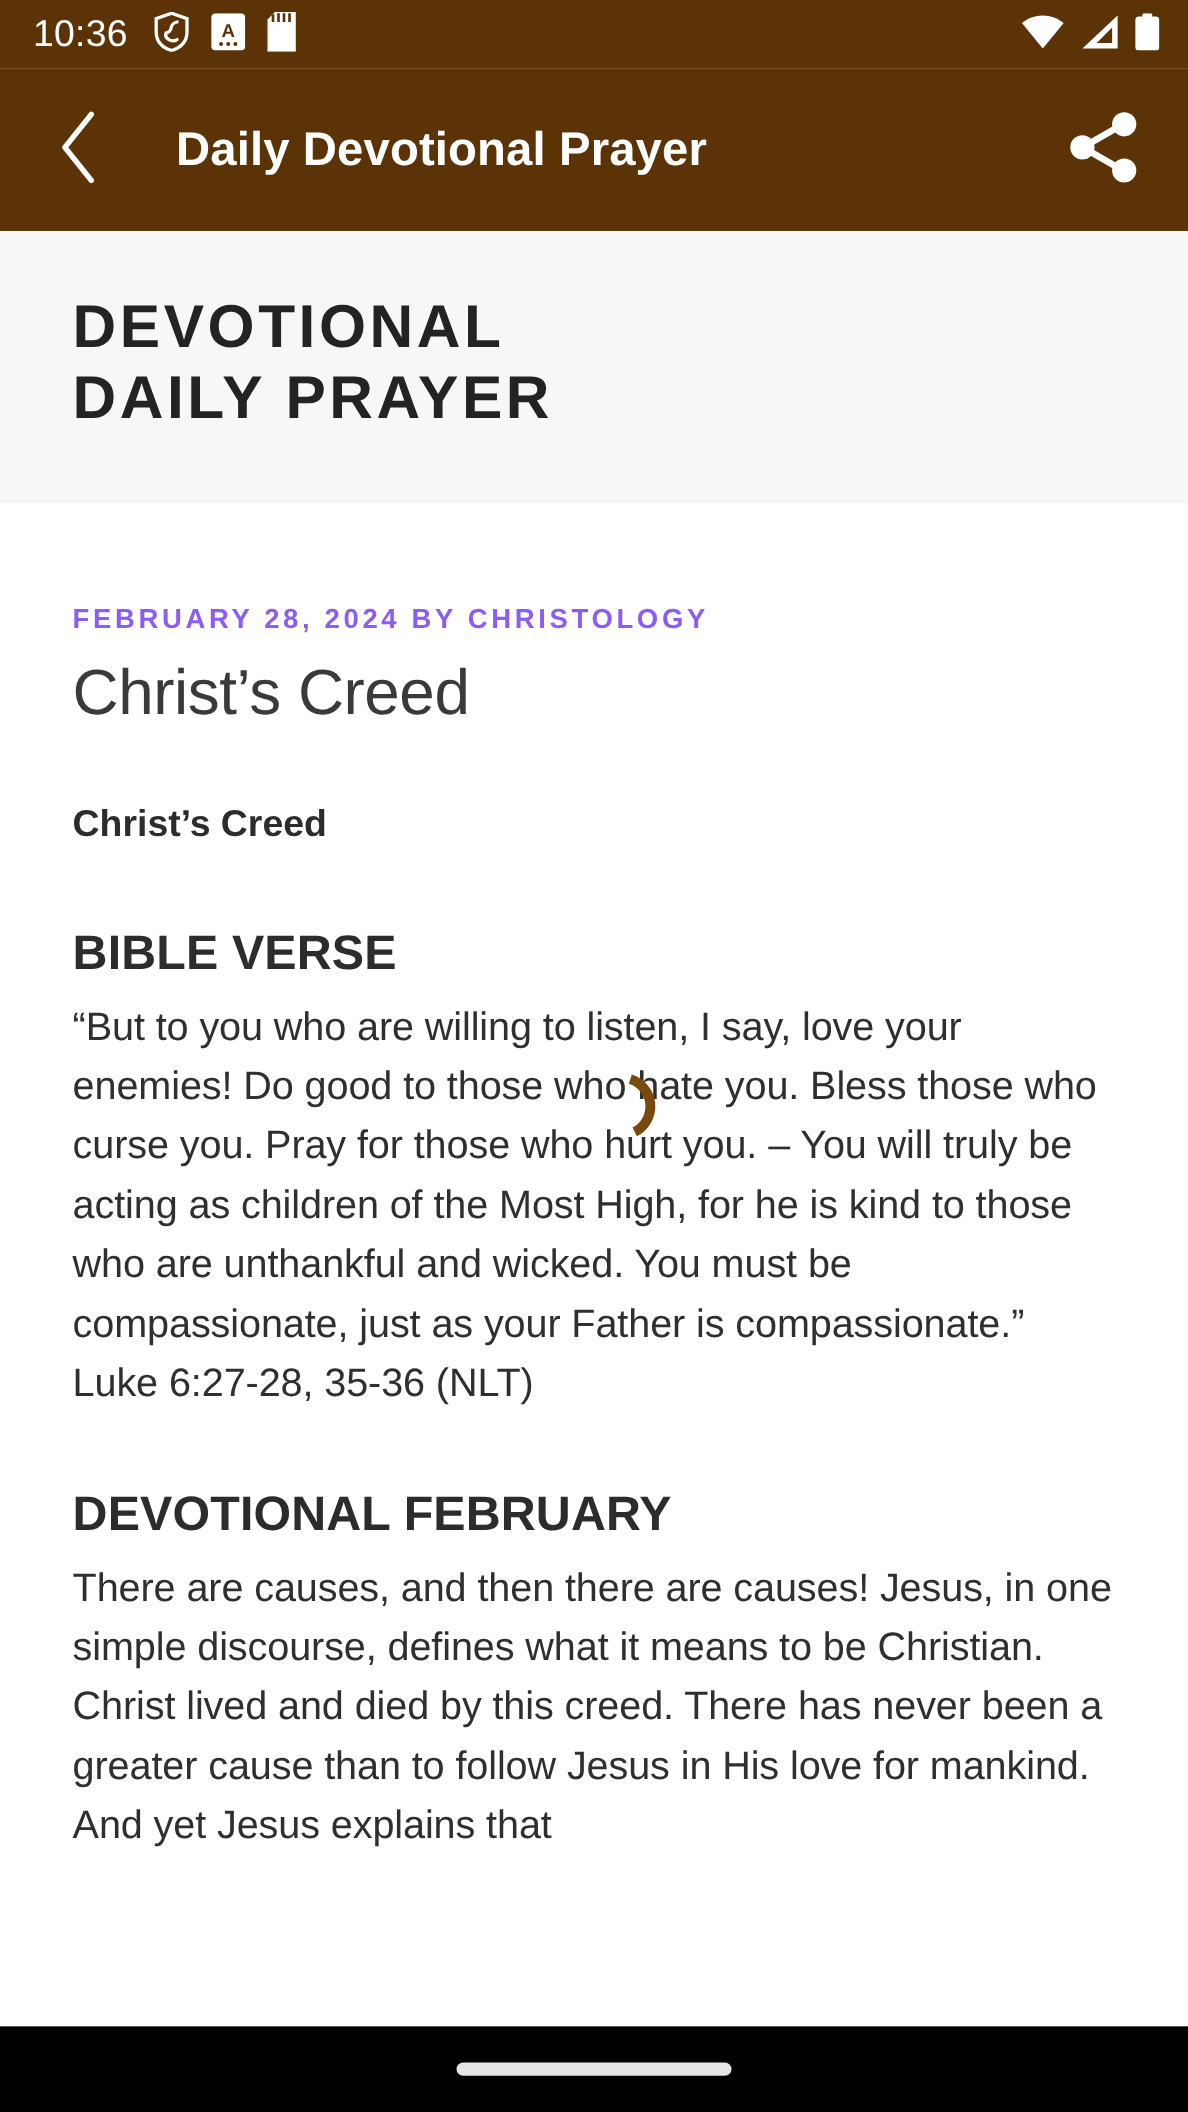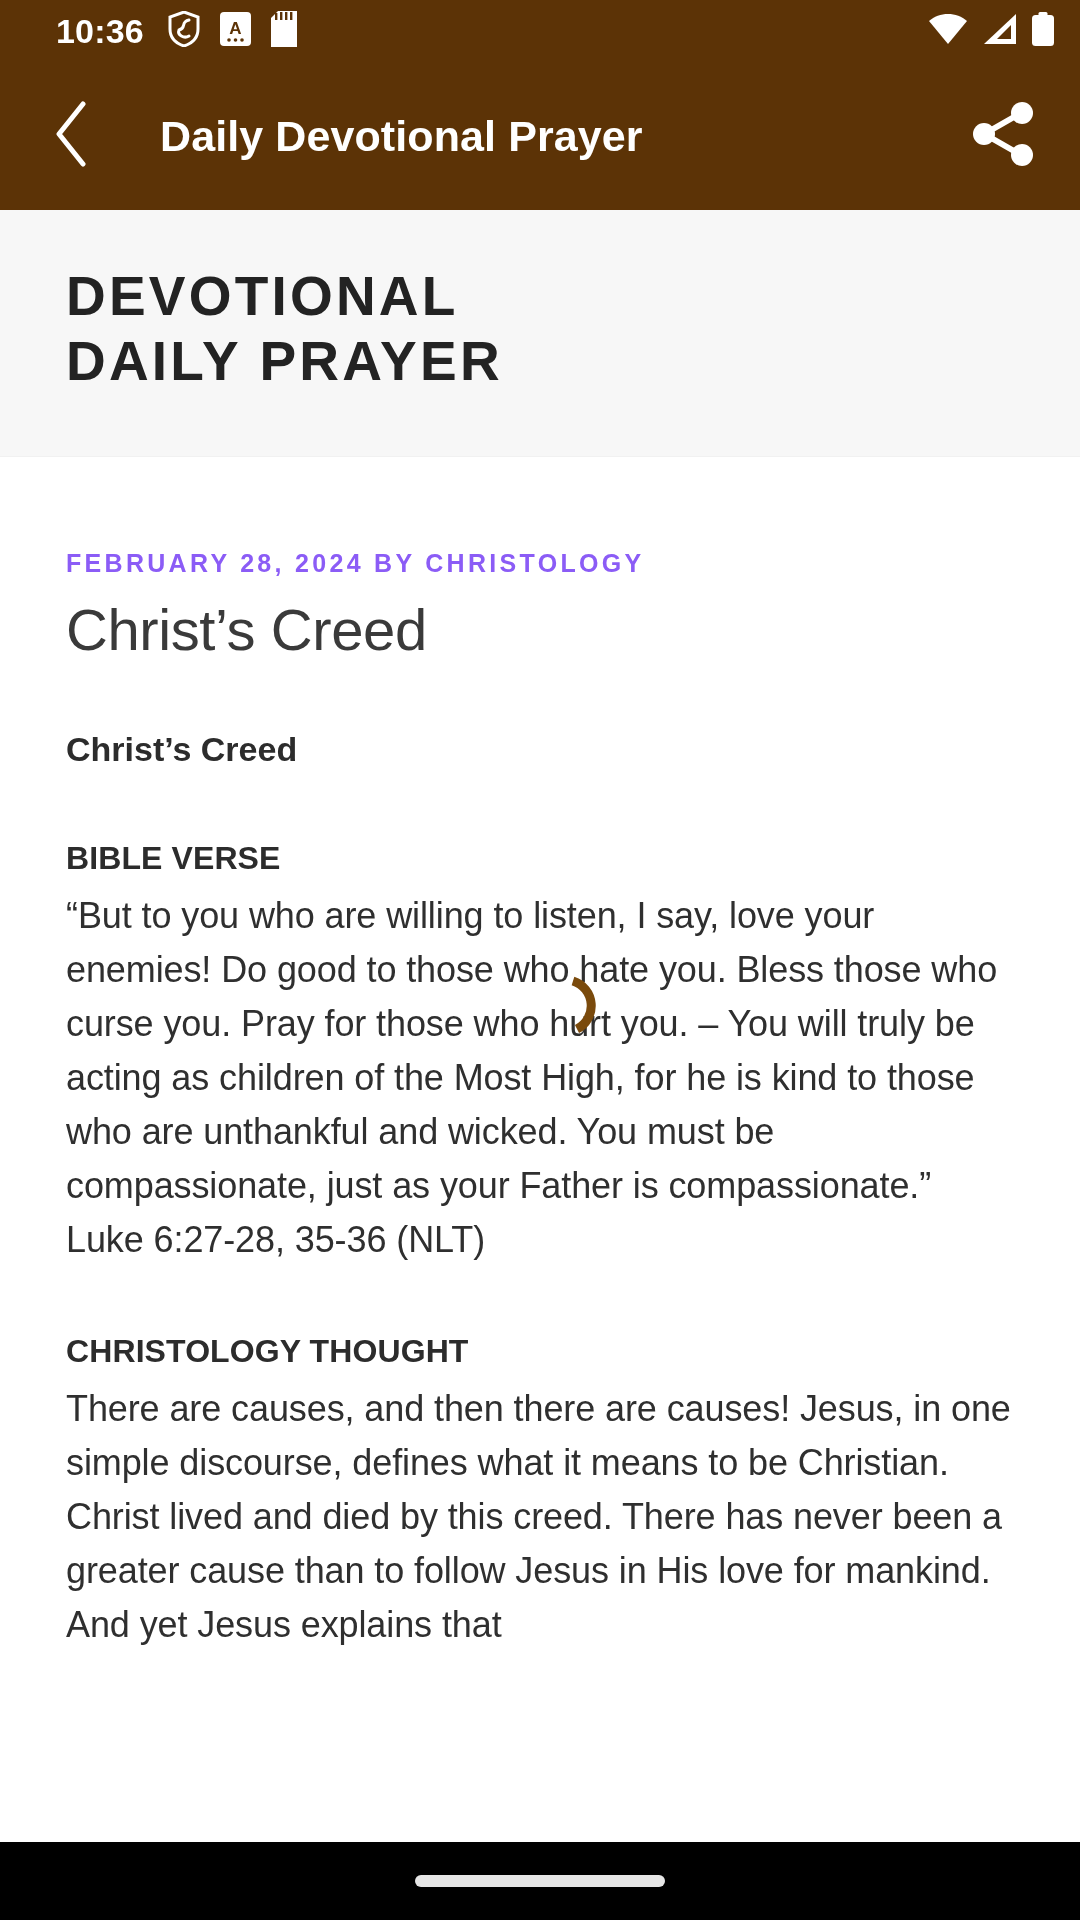--- a/index.html
+++ b/index.html
@@ -19,24 +19,23 @@
 
   
   .status-bar {
     height:62px; flex:0 0 62px;
     background:#5C3306;
     display:flex; align-items:center;
     padding:0 26px 0 30px;
     color:#ffffff;
   }
   .status-clock {
-    font-size:34px; font-weight:700;
+    font-size:34px; font-weight:400;
     letter-spacing:0.2px; line-height:1;
     color:#ffffff;
-    margin-left:26px;
   }
   .status-left-icons {
     display:flex; align-items:center; gap:20px;
     margin-left:24px;
   }
   .status-right-icons {
     margin-left:auto;
     display:flex; align-items:center; gap:14px;
   }
   .sb-ico { display:block; }
@@ -112,21 +111,21 @@
     margin-bottom:62px;
   }
   .body-strong {
     font-size:34px;
     font-weight:700;
     color:#2C2C2C;
     line-height:1.45;
     margin-bottom:62px;
   }
   .section-heading {
-    font-size:32px;
+    font-size:44px;
     font-weight:700;
     color:#2C2C2C;
     line-height:1.4;
     letter-spacing:0.1px;
     margin-bottom:8px;
   }
   .body-text {
     font-size:36px;
     font-weight:400;
     color:#2F2F2F;
@@ -242,21 +241,21 @@
     <div class="article-meta">FEBRUARY 28, 2024 BY CHRISTOLOGY</div>
     <h1 class="article-title">Christ’s Creed</h1>
 
     <p class="body-strong">Christ’s Creed</p>
 
     <h2 class="section-heading">BIBLE VERSE</h2>
     <p class="body-text">“But to you who are willing to listen, I say, love your enemies! Do good to those who hate you. Bless those who curse you. Pray for those who hurt you. – You will truly be acting as children of the Most High, for he is kind to those who are unthankful and wicked. You must be compassionate, just as your Father is compassionate.” Luke 6:27-28, 35-36 (NLT)</p>
 
     <div class="section-gap"></div>
 
-    <h2 class="section-heading">CHRISTOLOGY THOUGHT</h2>
+    <h2 class="section-heading">DEVOTIONAL FEBRUARY</h2>
     <p class="body-text">There are causes, and then there are causes! Jesus, in one simple discourse, defines what it means to be Christian. Christ lived and died by this creed. There has never been a greater cause than to follow Jesus in His love for mankind. And yet Jesus explains that</p>
   </div>
 
   <div class="spinner">
     <svg width="60" height="60" viewBox="0 0 60 60">
       <path d="M18 6 A26 26 0 0 1 22 54" fill="none" stroke="#7A4A0C" stroke-width="9" stroke-linecap="butt"></path>
     </svg>
   </div>
 
   <div class="nav-bar">

